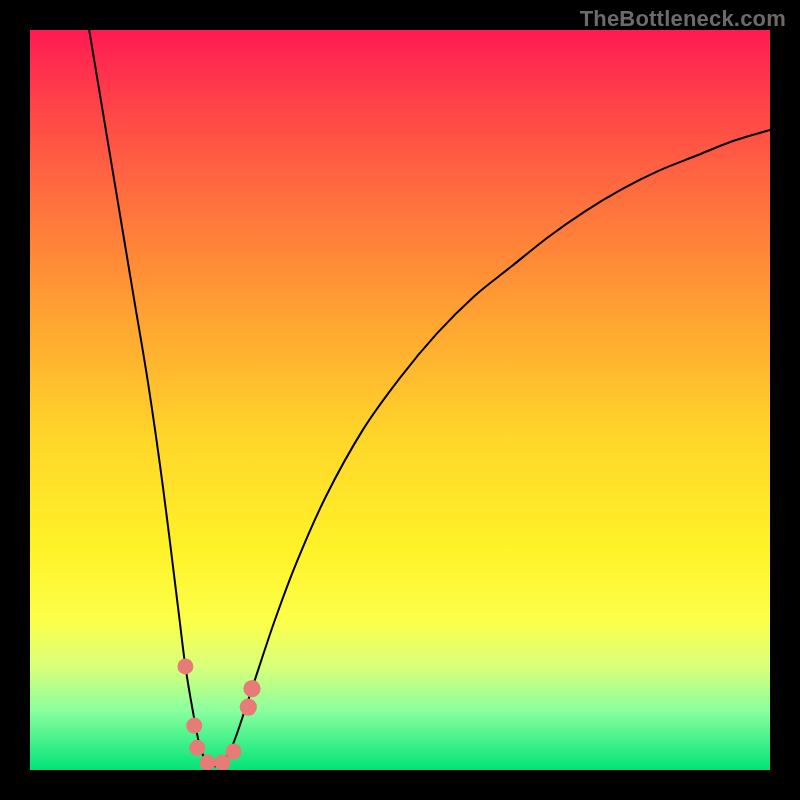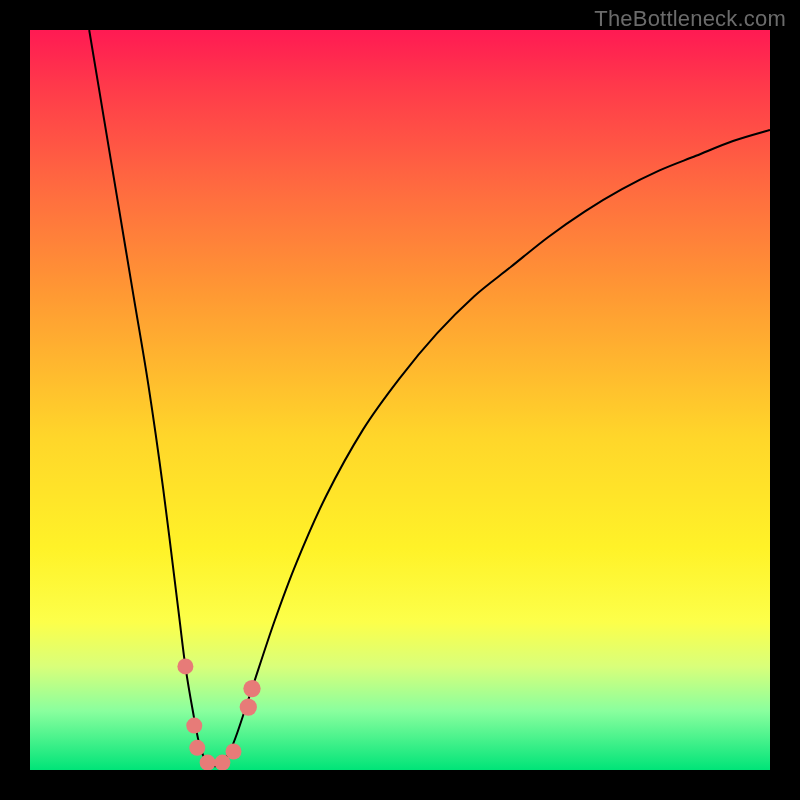--- a/index.html
+++ b/index.html
@@ -38,21 +38,21 @@
       #00e478 100%
     );
   }
   .watermark {
     position: absolute;
     top: 6px;
     right: 14px;
     color: #6b6b6b;
     font-size: 22px;
     letter-spacing: 0.2px;
-    font-weight: 400;
+    font-weight: 700;
     user-select: none;
   }
   svg.curve {
     position: absolute;
     left: 0;
     top: 0;
     width: 740px;
     height: 740px;
   }
 </style>

